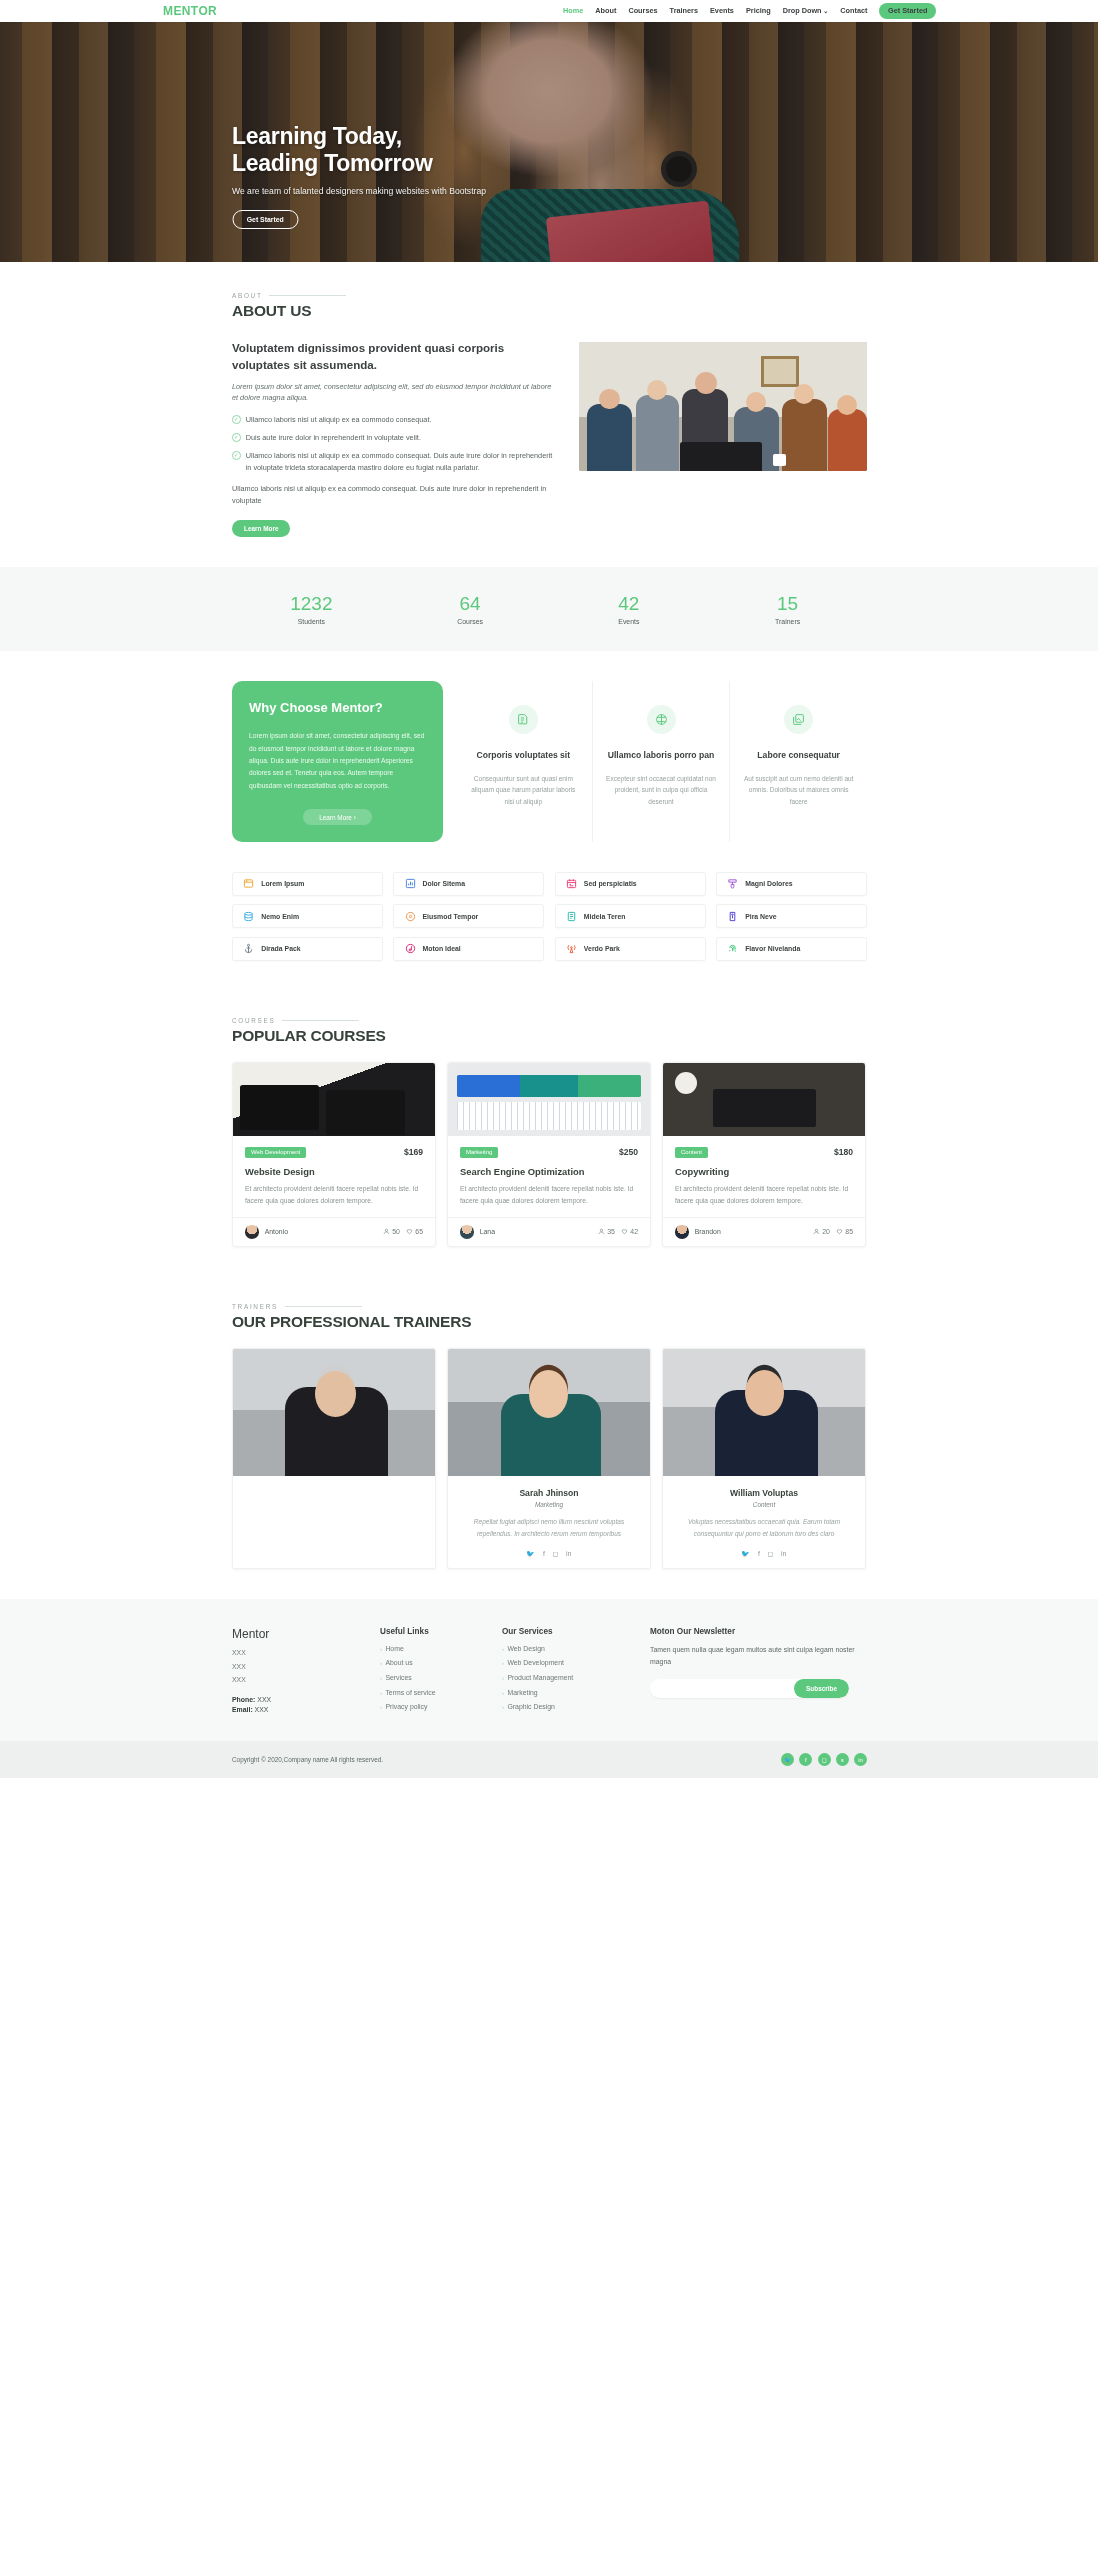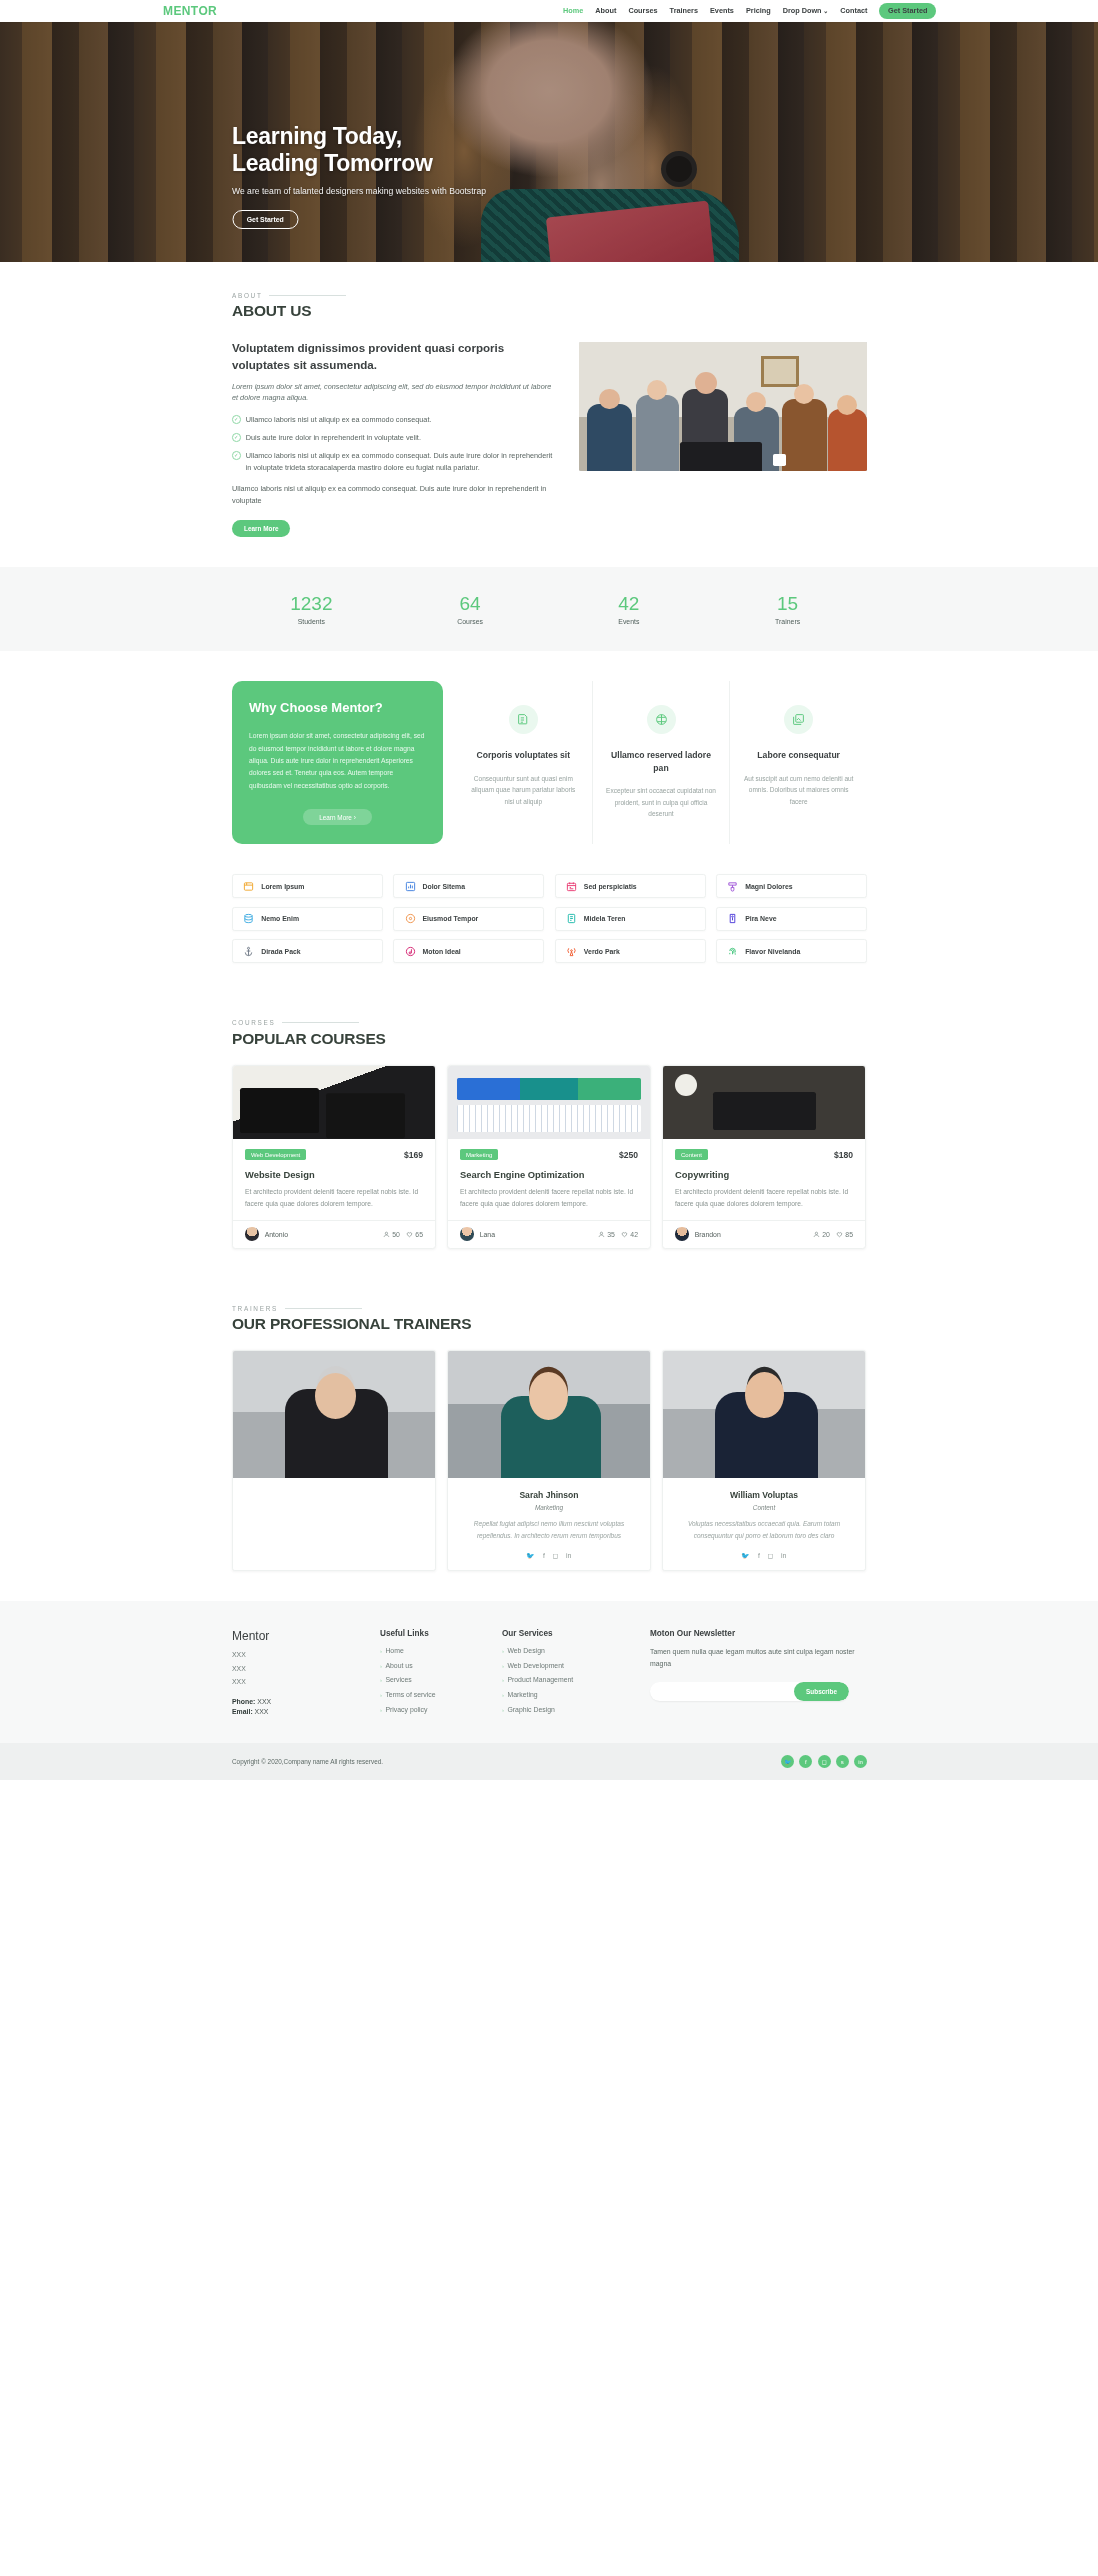--- a/index.html
+++ b/index.html
@@ -436,21 +436,21 @@
         <h4>Corporis voluptates sit</h4>
         <p>Consequuntur sunt aut quasi enim aliquam quae harum pariatur laboris nisi ut aliquip</p>
       </div>
       <div class="feat">
         <div class="feat-ic">
           <svg width="13" height="13" viewBox="0 0 24 24" fill="none" stroke="currentColor" stroke-width="1.8">
               <circle cx="12" cy="12" r="9"></circle>
               <path d="M12 3v18M4 8h16M4 16h16"></path>
             </svg>
         </div>
-        <h4>Ullamco reserved ladore pan</h4>
+        <h4>Ullamco laboris porro pan</h4>
         <p>Excepteur sint occaecat cupidatat non proident, sunt in culpa qui officia deserunt</p>
       </div>
       <div class="feat">
         <div class="feat-ic">
           <svg width="13" height="13" viewBox="0 0 24 24" fill="none" stroke="currentColor" stroke-width="1.8">
               <rect x="7" y="3" width="14" height="14" rx="1.5"></rect>
               <path d="M3 7v13a1 1 0 0 0 1 1h13"></path>
               <path d="M9 13l3-3 4 4"></path>
             </svg>
         </div>

